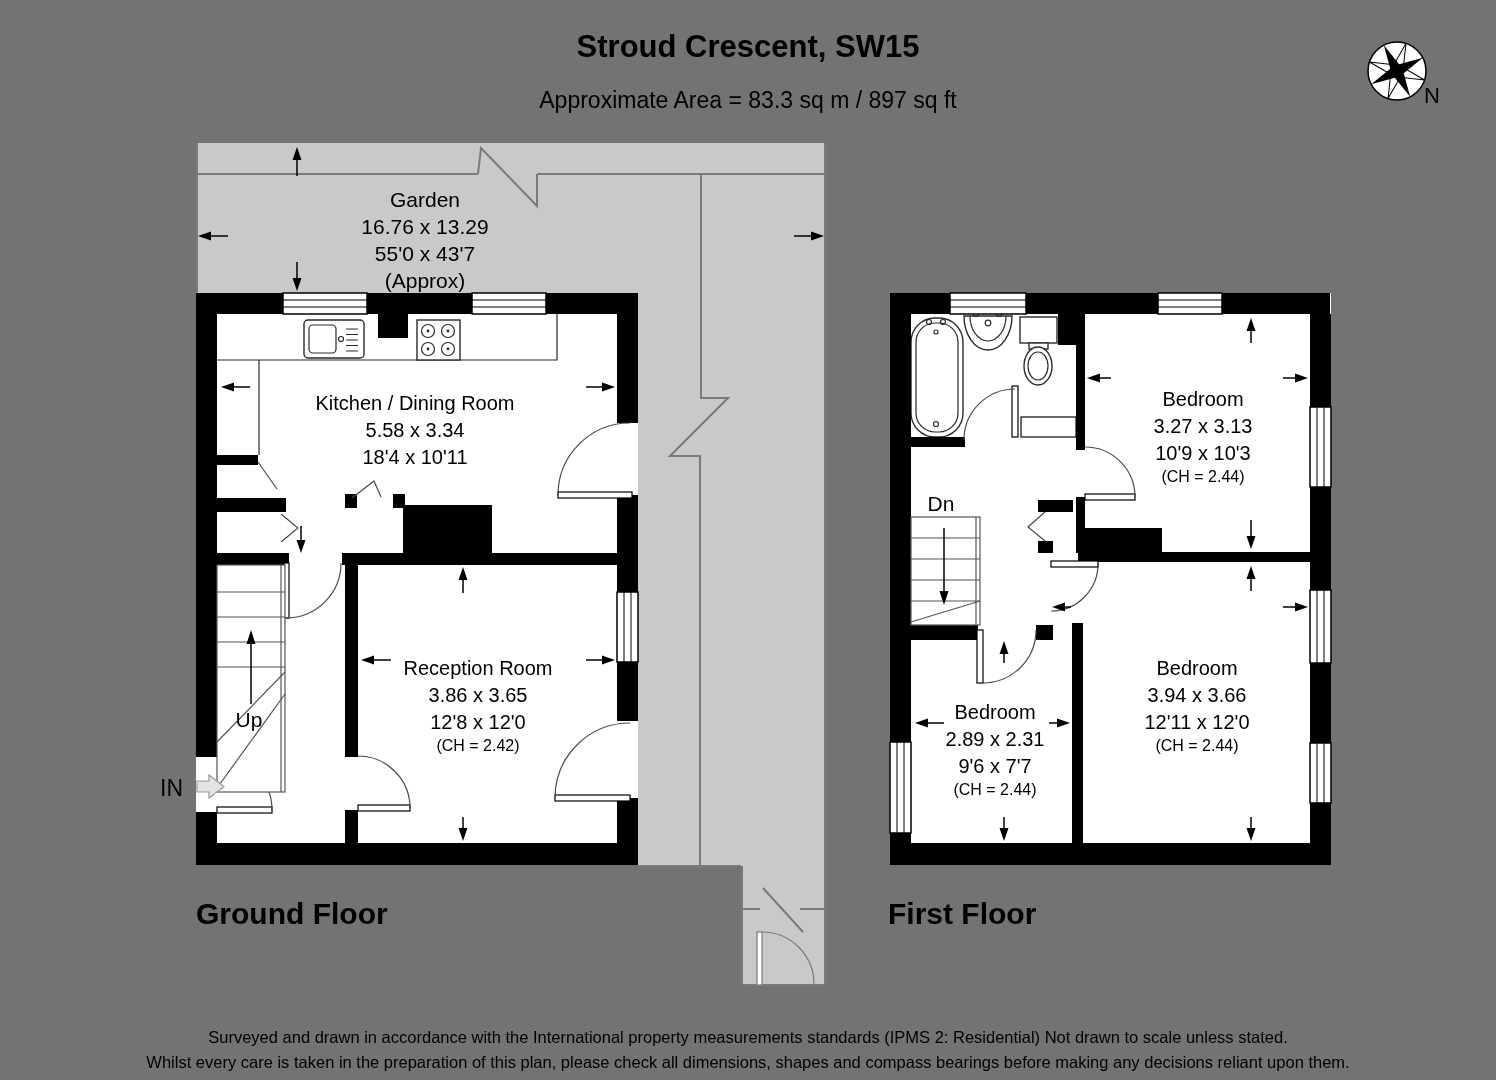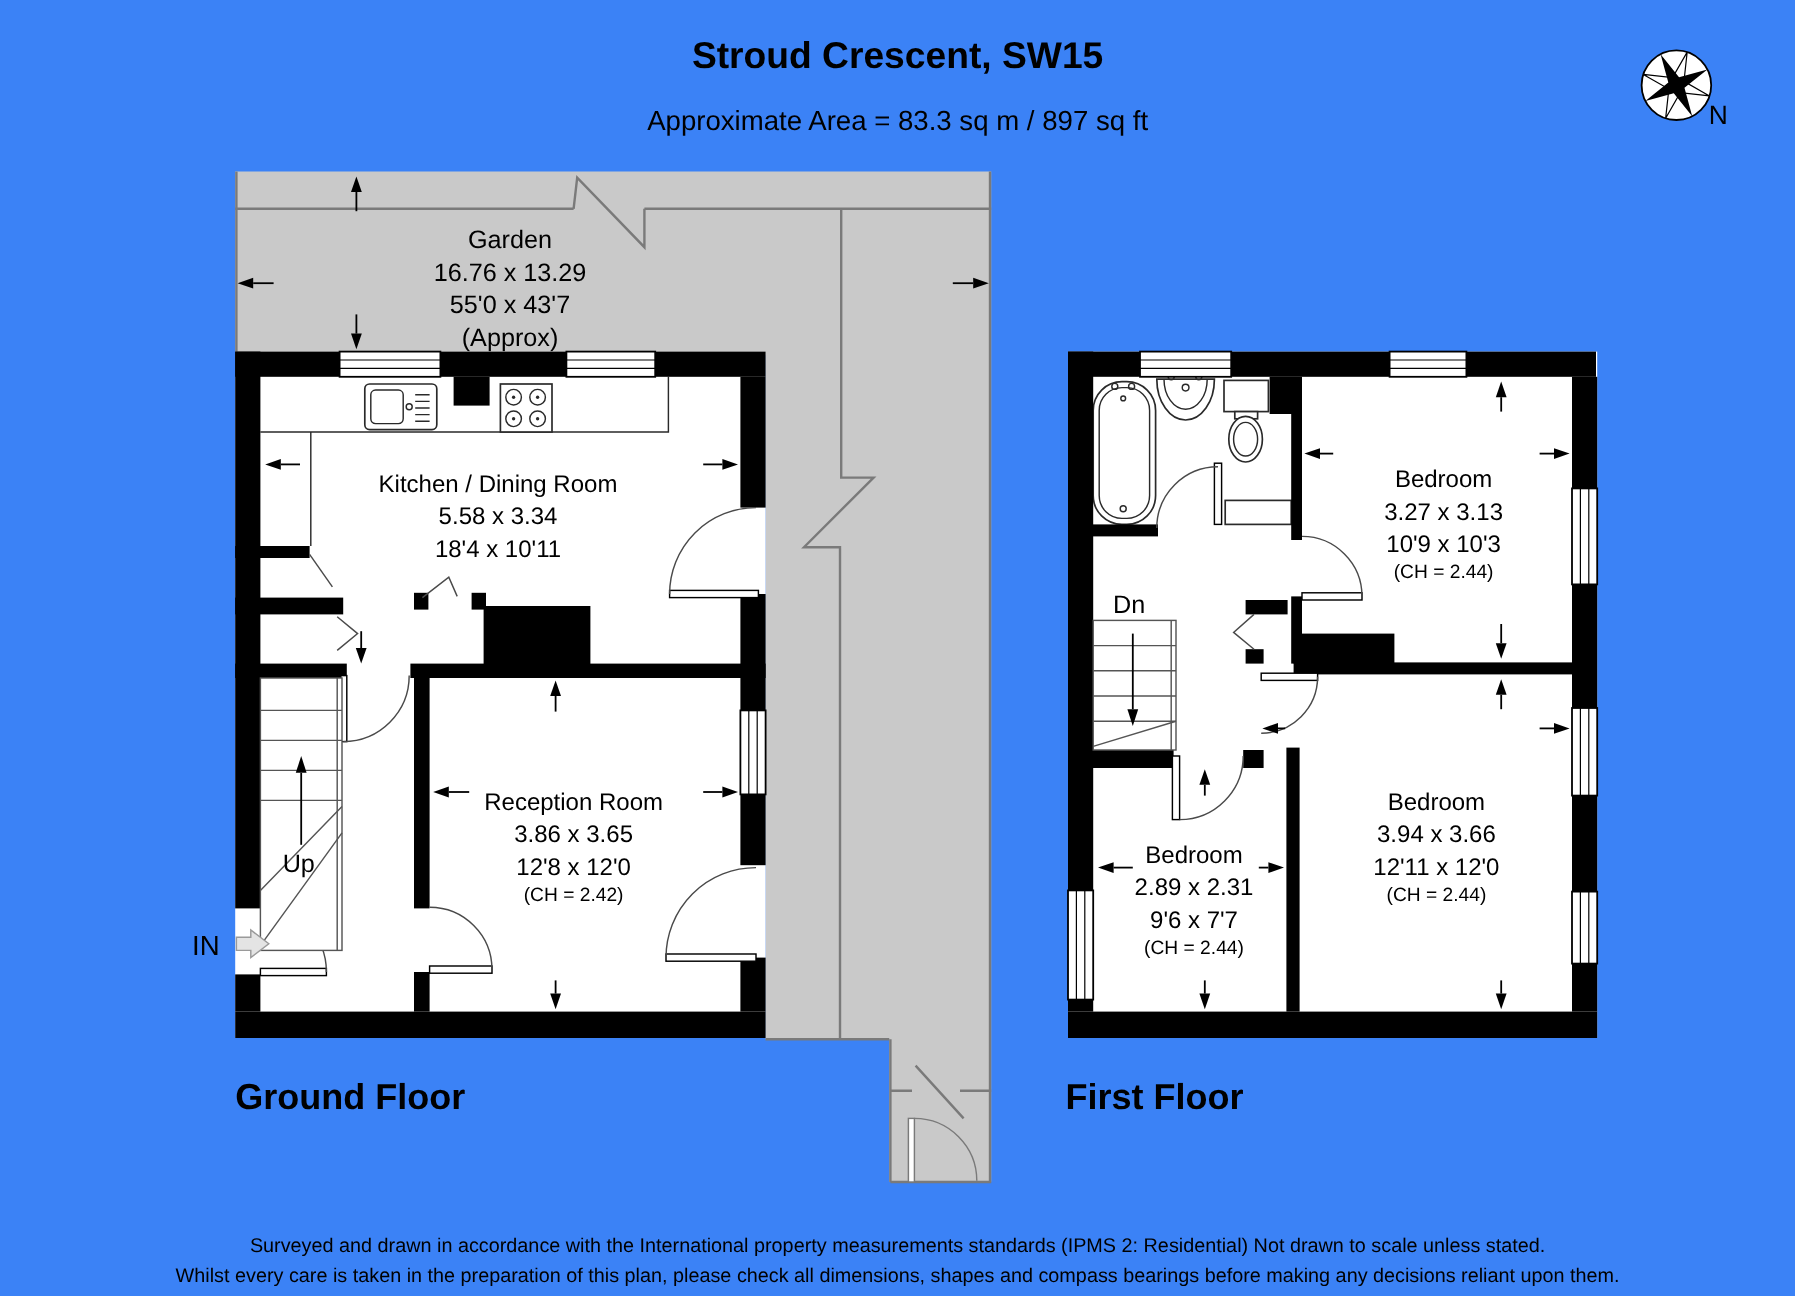--- a/index.html
+++ b/index.html
@@ -1,16 +1,16 @@
 <!DOCTYPE html>
 <html><head>
 <meta charset="utf-8">
 <style>
   html,body{margin:0;padding:0;background:#fff;}
-  #stage{position:relative;width:1496px;height:1080px;background:#3b82f6;overflow:hidden;
+  #stage{position:relative;width:1496px;height:1080px;background:#737373;overflow:hidden;
          font-family:"Liberation Sans", sans-serif;}
   svg{position:absolute;left:0;top:0;}
   text{fill:#000;}
   .t-title{font-size:31px;font-weight:bold;}
   .t-sub{font-size:23px;}
   .t-room{font-size:20px;}
   .t-garden{font-size:21px;}
   .t-ch{font-size:16px;}
   .t-floor{font-size:30px;font-weight:bold;}
   .t-stair{font-size:21px;}

